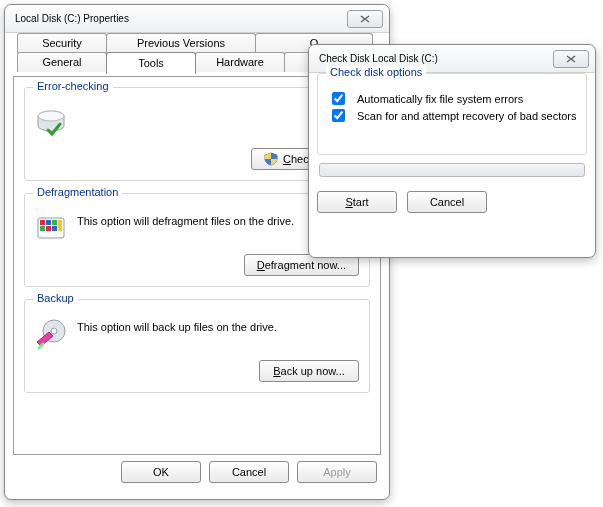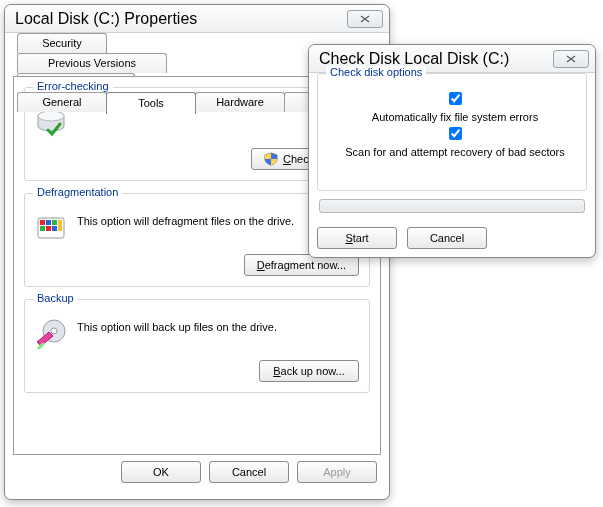--- a/index.html
+++ b/index.html
@@ -29,36 +29,36 @@
   }
   .titlebar {
     height: 28px;
     display: flex;
     align-items: center;
     padding: 0 6px 0 10px;
     background: linear-gradient(#fdfdfd, #eef0f2);
     border-bottom: 1px solid #d0d0d0;
     border-radius: 7px 7px 0 0;
   }
-  .titlebar .title { flex: 1; font-size: 16px; }
+  .titlebar .title { flex: 1; font-size: 10px; }
   .close-btn {
     width: 36px; height: 18px;
     border: 1px solid #9aa3ab;
     border-radius: 3px;
     background: linear-gradient(#f7f9fb,#e4e8ec);
     display: flex; align-items: center; justify-content: center;
     font-size: 10px; color: #555; cursor: default;
   }
   .close-btn svg { display:block; }
 
   .client { position: absolute; inset: 28px 8px 8px 8px; }
 
   
   .tabrow { display:flex; position:relative; z-index:1;}
-  .tabrow.row1 { margin-left:4px;flex-direction:column; }
+  .tabrow.row1 { margin-left:4px; }
   .tabrow.row2 { margin-top:-1px; margin-left:4px; }
   .tab {
     border: 1px solid #9c9c9c;
     border-bottom: none;
     background: linear-gradient(#fcfcfc,#f0f0f0);
     padding: 3px 0 4px 0;
     text-align: center;
     border-radius: 3px 3px 0 0;
     margin-right: -1px;
     font-size: 11px;
@@ -137,21 +137,21 @@
   }
   .chk-client { position:absolute; inset:28px 8px 8px 8px; }
   .chk-group {
     border: 1px solid #d6d6d6;
     border-radius: 3px;
     padding: 16px 8px 28px 8px;
     position: relative;
     margin-bottom: 8px;
   }
   .chk-group .group-title { top:-8px; }
-  .chk-row { display:flex; align-items:center; gap:6px; margin:2px 0 4px 6px; font-size:11px; white-space:nowrap;flex-direction:column; }
+  .chk-row { display:flex; align-items:center; gap:12px; margin:2px 0 4px 6px; font-size:11px; white-space:nowrap; }
   input[type=checkbox]{ width:13px; height:13px; margin:0; }
 
   .progress {
     height: 14px;
     border: 1px solid #b9b9b9;
     border-radius: 3px;
     background: linear-gradient(#f2f4f6,#e4e8eb);
     margin: 8px 2px 0 2px;
   }
 

